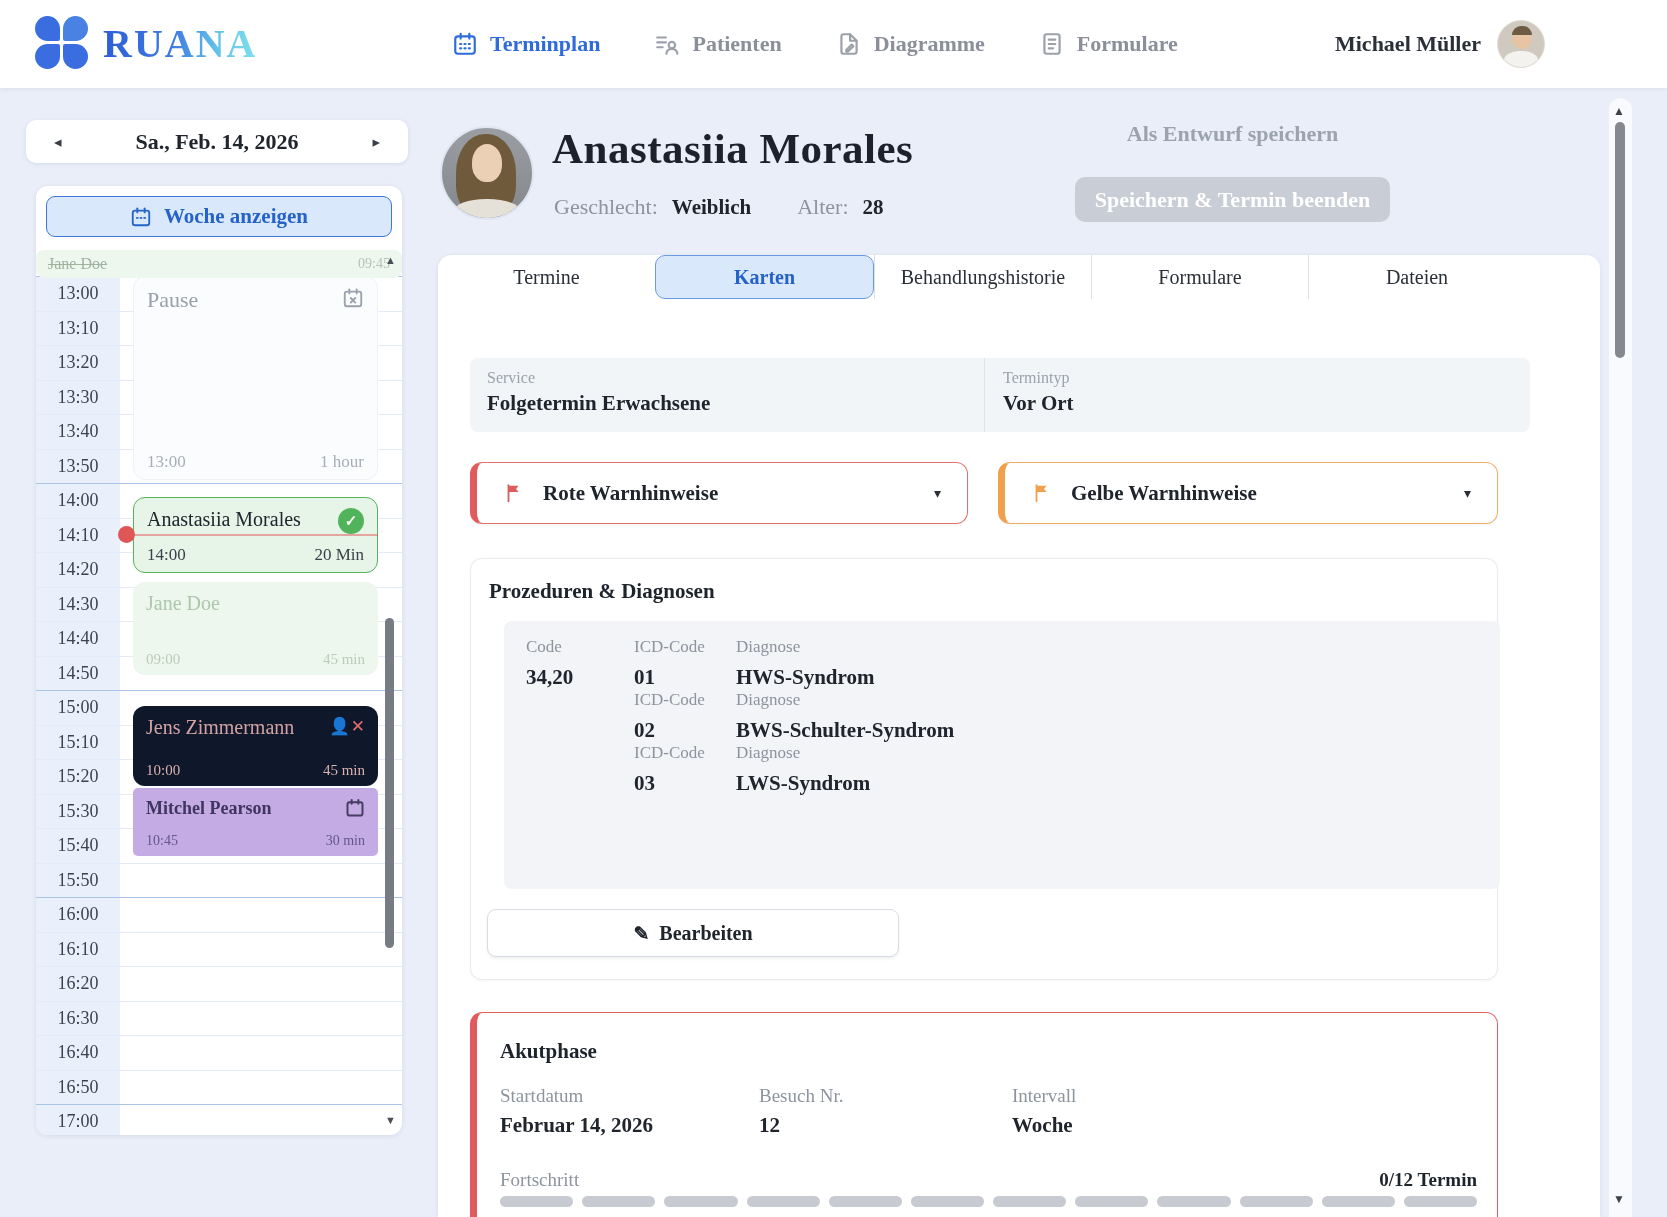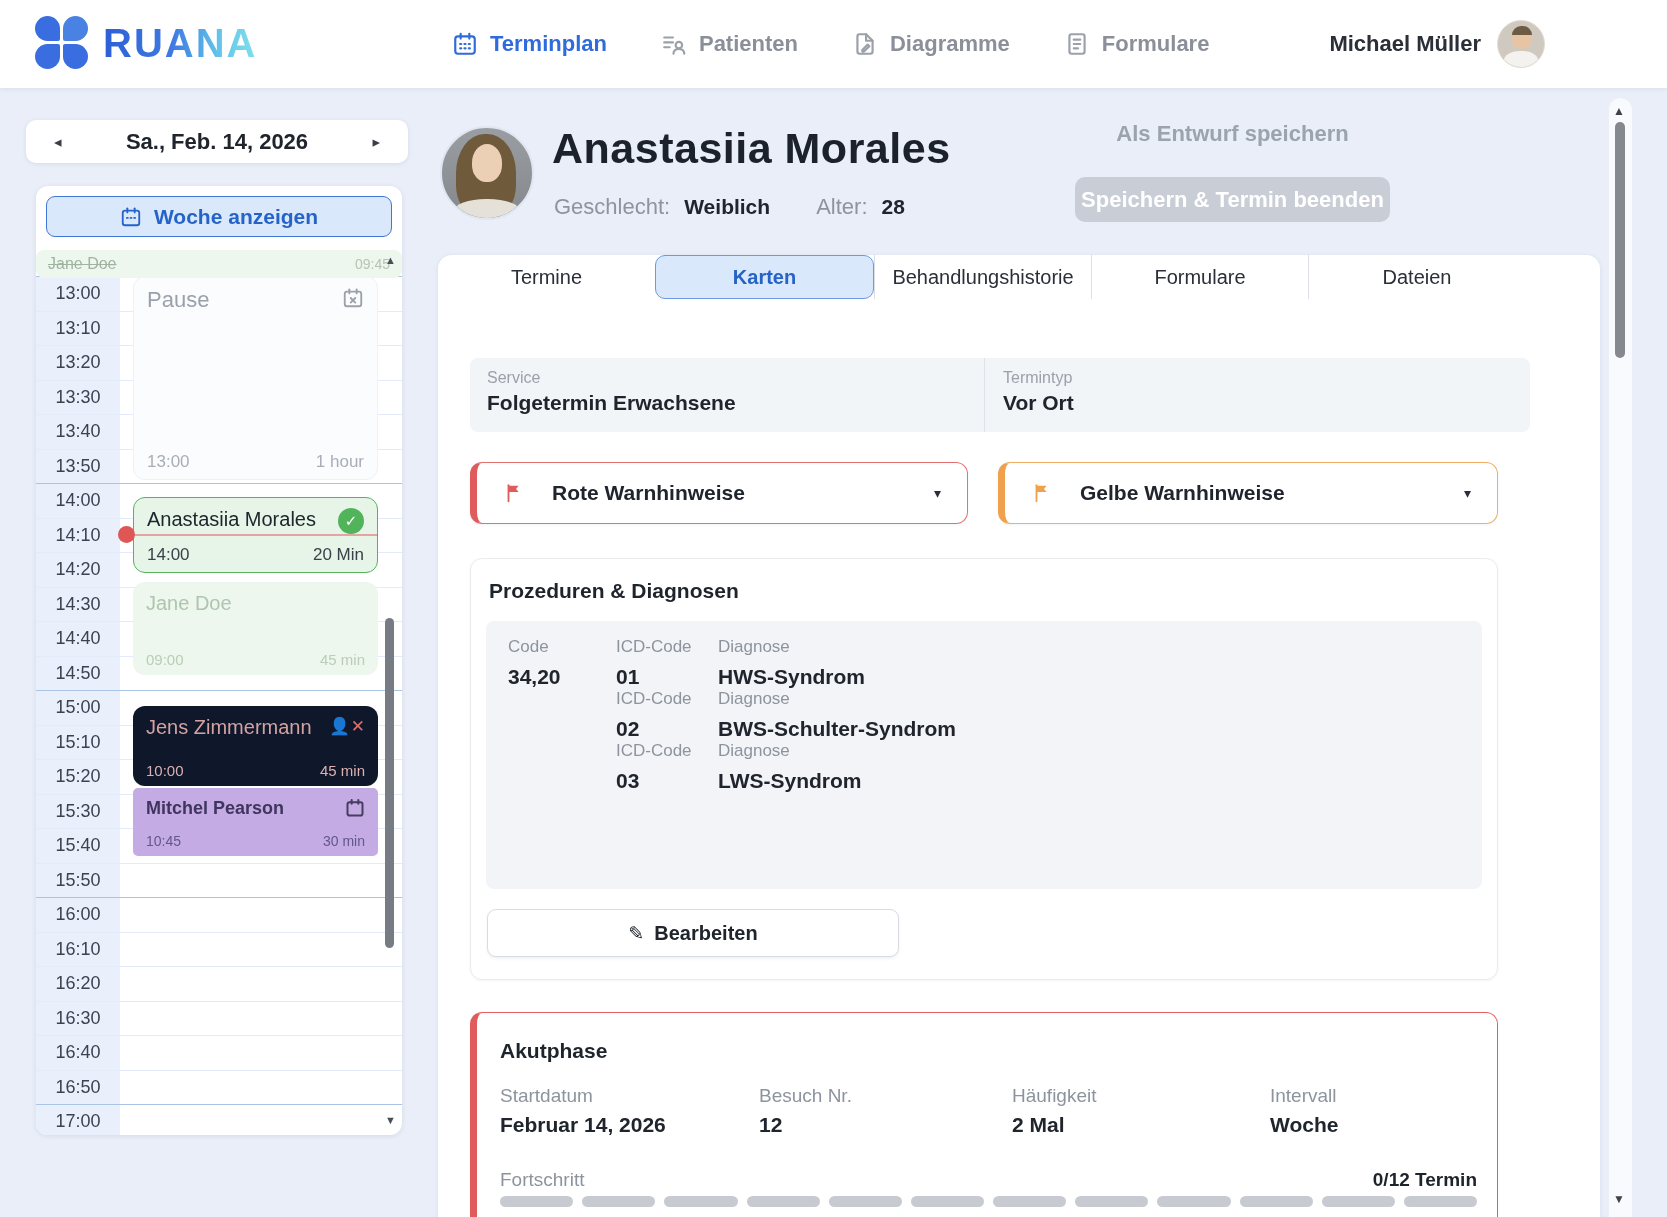--- a/index.html
+++ b/index.html
@@ -1,21 +1,21 @@
 <!DOCTYPE html>
 <html><head>
 <meta charset="utf-8">
 <style>
   * { box-sizing: border-box; margin: 0; padding: 0; }
   html,body { width:1667px; height:1217px; overflow:hidden; }
   body {
     font-family: "Liberation Sans", "DejaVu Sans", sans-serif;
     background:#e9eef8; position:relative; color:#20252d;
   }
-  .stage { position:absolute; inset:0; width:1667px; height:907px; }
+  .stage { position:absolute; inset:0; width:1667px; height:907px;font-family:Liberation Serif, serif; }
 
   
   .topbar { position:absolute; left:0; top:0; width:1667px; height:88px; background:#ffffff;
             box-shadow:0 1px 5px rgba(40,60,100,.08); z-index:30; }
   .brand { position:absolute; left:35px; top:16px; display:flex; align-items:center; gap:14px; }
   .brand-mark { width:54px; height:54px; display:grid; grid-template-columns:25px 25px; grid-template-rows:25px 25px; gap:3px; }
   .brand-mark span { background:#3a6ee0; }
   .brand-mark span:nth-child(1){ border-radius:50% 50% 2px 50%; }
   .brand-mark span:nth-child(2){ border-radius:50% 50% 50% 2px; background:#4a82e4;}
   .brand-mark span:nth-child(3){ border-radius:50% 2px 50% 50%; }
@@ -113,33 +113,33 @@
   .tab.active { width:219px; background:#d9e8fb; border:1px solid #6b9ae0; border-radius:10px; color:#2563c9; font-weight:700; }
 
   .svc-panel { position:absolute; left:32px; top:103px; width:1060px; height:74px; background:#f2f5f8; border-radius:8px; display:flex; }
   .svc-cell { padding:11px 17px; }
   .svc-cell.first { width:515px; border-right:1px solid #dfe3e9; }
   .svc-cell.second { padding-left:18px; }
   .minilab { font-size:16px; color:#9aa1ab; }
   .minival { font-size:21px; font-weight:600; color:#20252d; margin-top:4px; }
 
   .warnrow { position:absolute; left:32px; top:207px; right:102px; display:flex; gap:30px; }
-  .warnbox { height:62px; background:#fff; border-radius:12px; display:flex; align-items:center; padding:0 26px; gap:27px;
+  .warnbox { height:62px; background:#fff; border-radius:12px; display:flex; align-items:center; padding:0 26px; gap:18px;
              box-shadow:0 1px 3px rgba(40,60,100,.06); cursor:pointer; }
   .warnbox .wtitle { font-size:21px; font-weight:700; color:#20252d; flex:1; }
   .warnbox .caret { font-size:14px; color:#2a2f38; }
   .warn-red { width:498px; border:1px solid #e57070; border-left:7px solid #e05c5c; }
   .warn-yellow { width:500px; border:1px solid #efae65; border-left:7px solid #efa14d; }
   .flag { width:22px; height:22px; }
 
   .proccard { position:absolute; left:32px; top:303px; width:1028px; height:422px; background:#fff; border:1px solid #e9ebef;
               border-radius:12px; box-shadow:0 1px 3px rgba(40,60,100,.05); }
   .proccard h3, .phasecard h3 { font-size:21px; font-weight:700; color:#1e242c; }
   .proccard h3 { margin:20px 0 0 18px; }
-  .procpanel { position:absolute; left:15px; top:62px; width:996px; height:268px; background:#f2f4f7; border-radius:8px;
+  .procpanel { position:absolute; left:33px; top:62px; width:996px; height:268px; background:#f2f4f7; border-radius:8px;
                display:flex; padding:16px 0 16px 22px; }
   .lbl { font-size:17px; color:#8d949e; }
   .val { font-size:21px; color:#20252d; font-weight:600; }
   .col-code { width:108px; }
   .col-proc { width:372px; padding-right:18px; }
   .col-proc .val { line-height:32px; }
   .col-code .val, .col-proc .val, .dv .val { margin-top:8px; }
   .diag-list { flex:1; display:flex; flex-direction:column; gap:0; }
   .diag-group .dl { display:flex; }
   .diag-group .dv { display:flex; }
@@ -533,24 +533,20 @@
 
       <div class="field">
           <div class="lbl">Startdatum</div>
           <div class="val">Februar 14, 2026</div>
         </div>
           <div class="field">
           <div class="lbl">Besuch Nr.</div>
           <div class="val">12</div>
         </div>
           <div class="field">
-          <div class="lbl">Häufigkeit</div>
-          <div class="val">2 Mal</div>
-        </div>
-          <div class="field">
           <div class="lbl">Intervall</div>
           <div class="val">Woche</div>
         </div>
         </div>
       <div class="progressrow">
         <span class="lbl">Fortschritt</span>
         <span class="pv">0/12 Termin</span>
       </div>
       <div class="pills">
 

